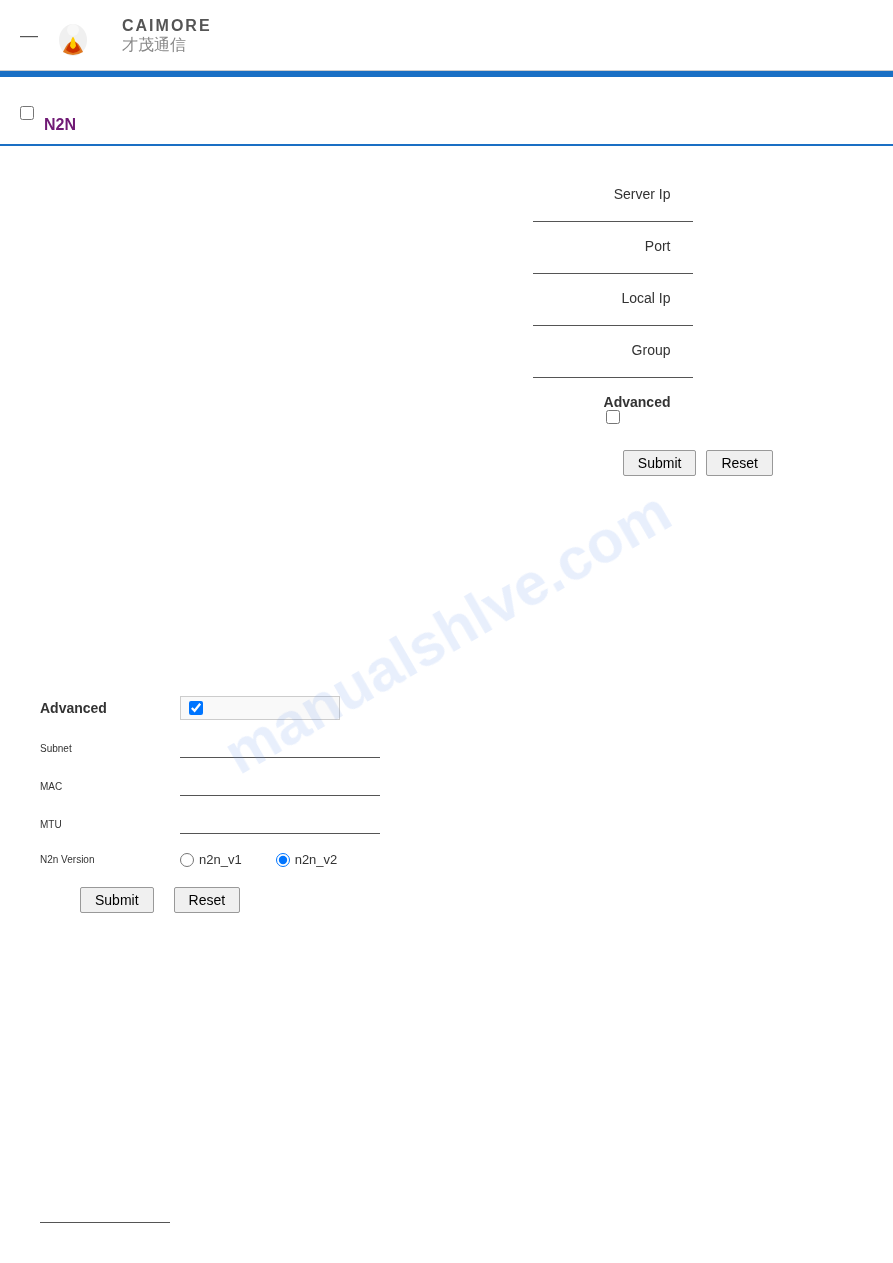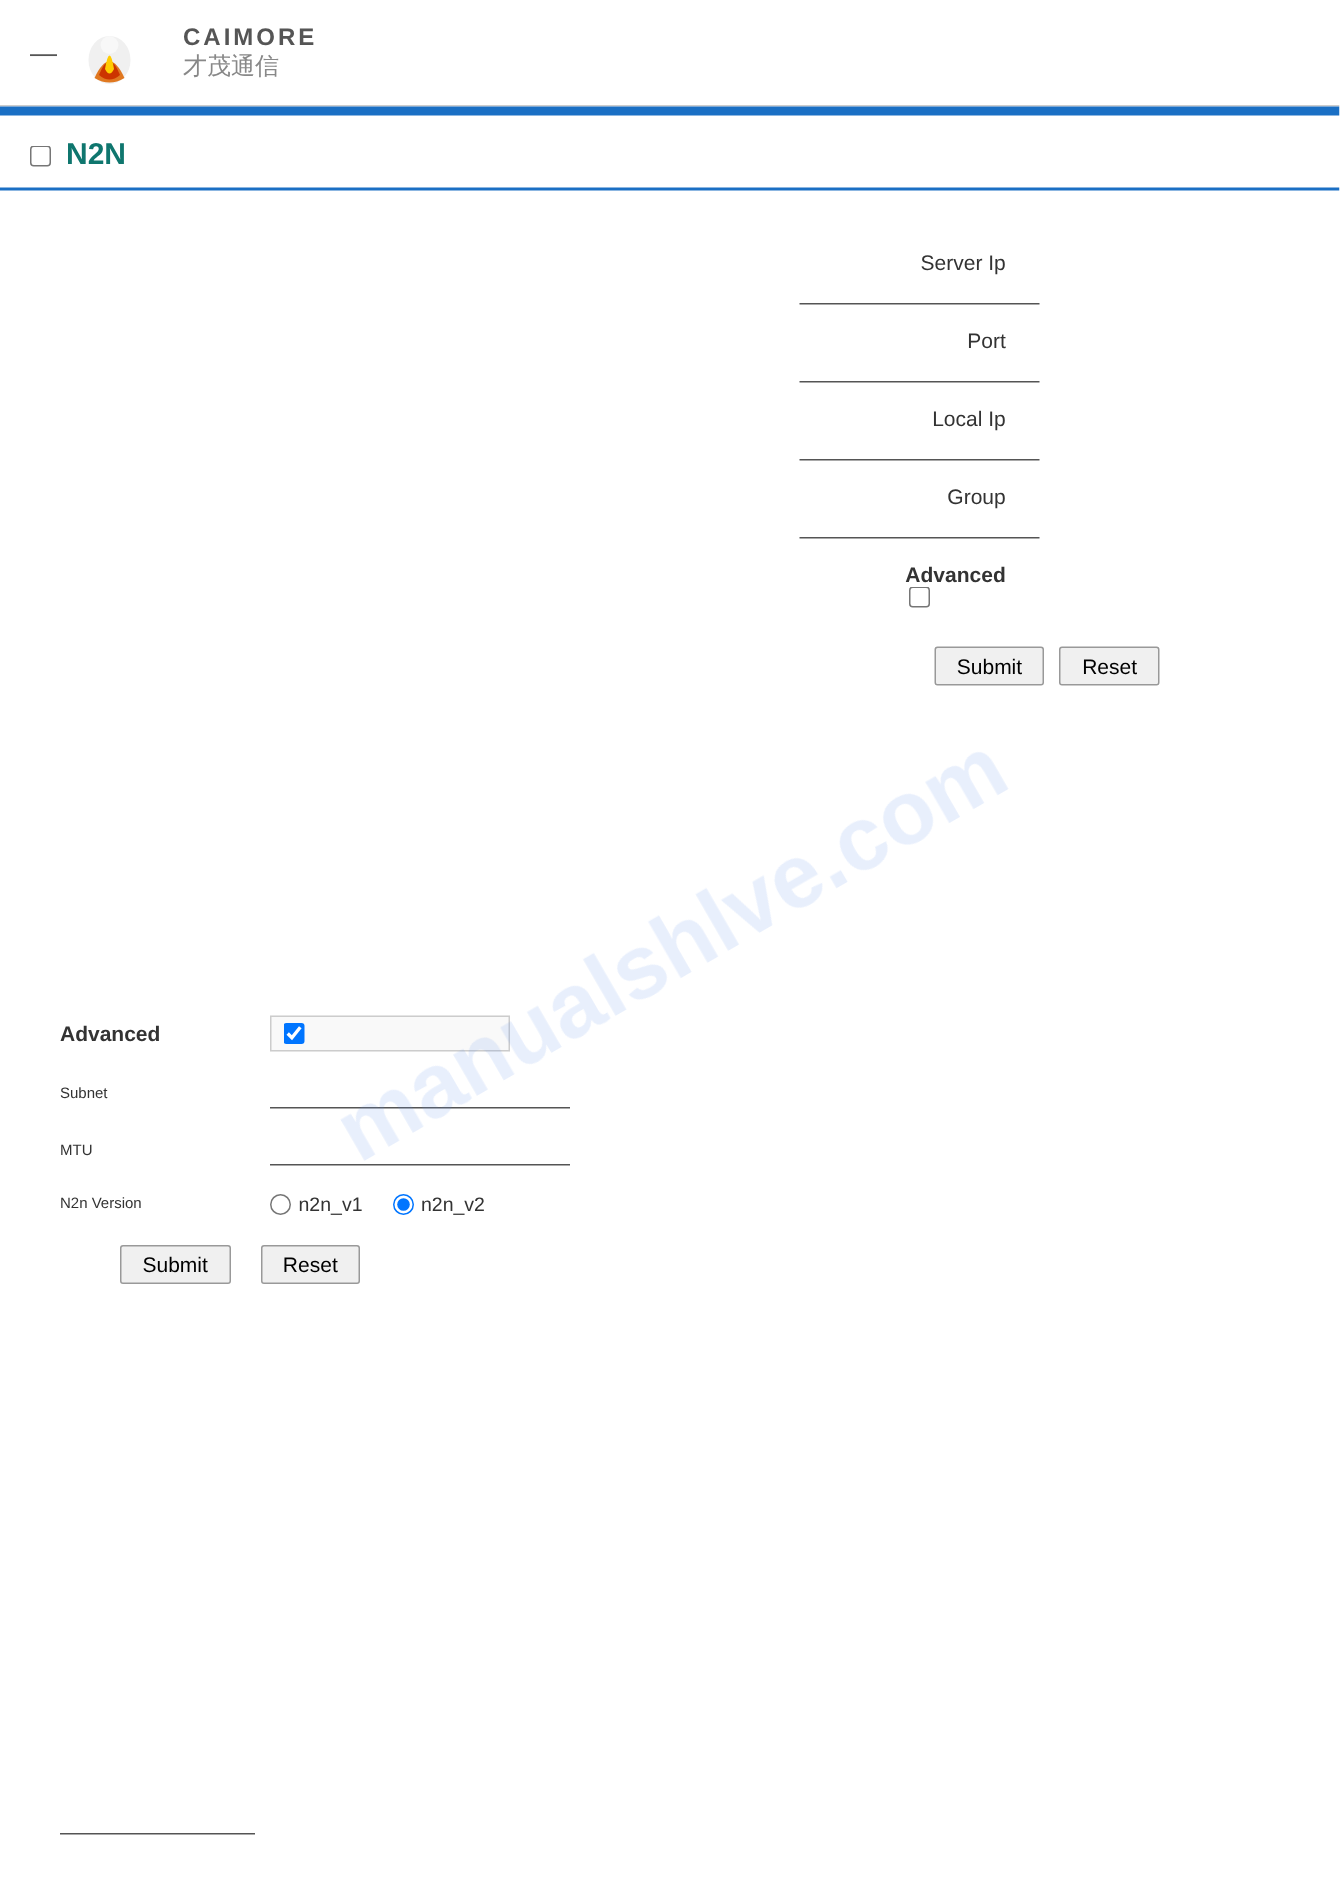--- a/index.html
+++ b/index.html
@@ -55,23 +55,24 @@
       padding: 10px 20px;
       border-bottom: 2px solid #1a6fc4;
       margin-top: 5px;
     }
     .section-checkbox {
       margin-right: 10px;
       width: 14px;
       height: 14px;
     }
     .section-title {
-      color: #0f766e;
-      font-size: 20px;
+      color: #701a75;
+      font-size: 16px;
       font-weight: bold;
+      margin-top: 24px;
     }
 
     
     .main-content {
       padding: 20px 40px;
     }
 
     
     .top-form {
       display: flex;
@@ -182,21 +183,21 @@
     }
     .debug-checkbox {
       width: 16px;
       height: 16px;
     }
 
     
     .radio-group {
       display: flex;
       align-items: center;
-      gap: 20px;
+      gap: 34px;
     }
     .radio-option {
       display: flex;
       align-items: center;
       gap: 5px;
       font-size: 13px;
     }
     .radio-input {
       width: 14px;
       height: 14px;
@@ -314,20 +315,24 @@
     <div class="adv-checkbox-container">
       <input type="checkbox" class="adv-checkbox" checked="" style="">
     </div>
   </div>
 
   <div class="advanced-row">
     <span class="adv-label-normal">Subnet</span>
     <input type="text" class="adv-input" style="">
   </div>
 
+  <div class="advanced-row">
+    <span class="adv-label-normal">MAC</span>
+    <input type="text" class="adv-input" style="">
+  </div>
 
   <div class="advanced-row">
     <span class="adv-label-normal">MTU</span>
     <input type="text" class="adv-input" style="">
   </div>
 
 
   <div class="advanced-row">
     <span class="adv-label-normal">N2n Version</span>
     <div class="radio-group">

